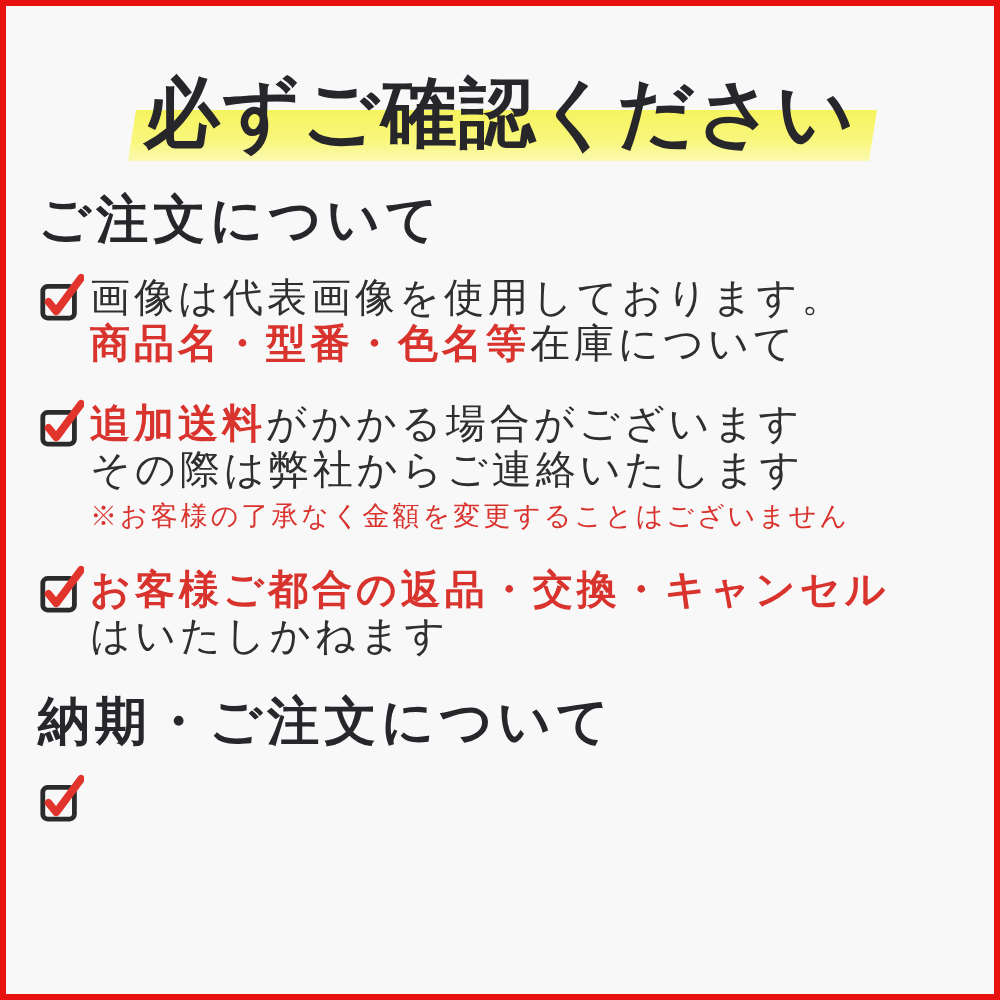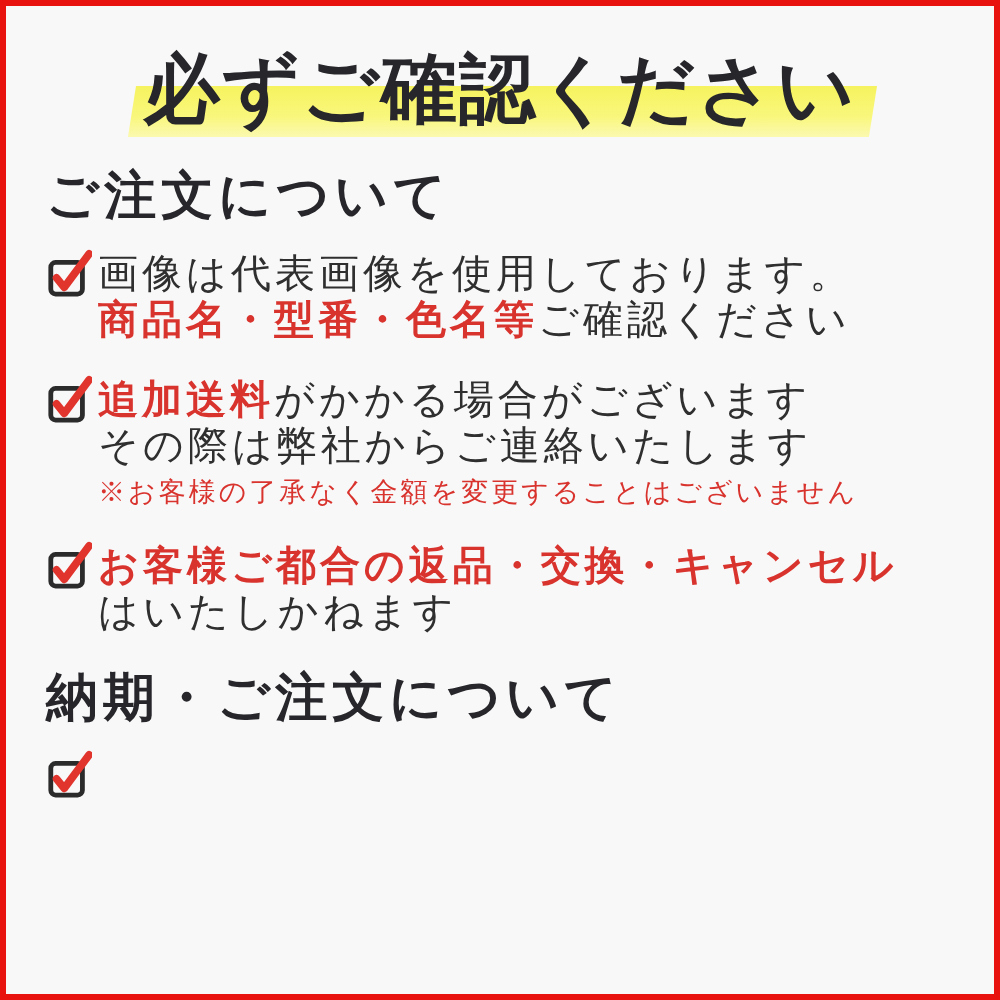--- a/index.html
+++ b/index.html
@@ -15,35 +15,35 @@
     width:1000px;height:1000px;overflow:hidden;
     font-family:"Liberation Serif","DejaVu Serif",serif;
     background:#fff;
   }
   .frame{
     width:1000px;height:1000px;
     background:var(--bg);
     border:6px solid var(--border-red);
     position:relative;
   }
-  header{ padding-top:40px; text-align:center; margin-bottom:16px; }
+  header{ padding-top:64px; text-align:center; margin-bottom:16px; }
   h1{
     display:inline-block; position:relative;
     font-size:76px; font-weight:700; letter-spacing:2px;
     color:var(--text-dark); line-height:1.15; white-space:nowrap;
   }
   .title-text{ position:relative; z-index:1; }
   .hl{
     position:absolute; z-index:0;
     left:-12px; right:-16px; top:46%; height:58%;
     background:linear-gradient(180deg,#f6f35f 0%, #f9f77c 55%, #fcfabo 100%);
     background:linear-gradient(180deg,#f6f35f 0%, #f9f77c 60%, #fbf9b0 100%);
     transform:skewX(-9deg);
   }
-  main{ padding-left:40px; }
+  main{ padding-left:32px; }
   h2{
     font-size:52px; font-weight:700; letter-spacing:5px;
     color:var(--text-dark); line-height:1.1;
     margin-top:34px; margin-bottom:26px; white-space:nowrap;
   }
   .item{ display:flex; align-items:flex-start; margin-bottom:34px;margin-top:12px; }
   .checkbox{ flex:0 0 auto; margin-right:6px; margin-top:-3px; }
   .item-text{ flex:1 1 auto; }
   .line{
     font-size:40px; line-height:46px; letter-spacing:4px;
@@ -69,21 +69,21 @@
         <h2>ご注文について</h2>
         <div class="item">
   <span class="checkbox">
     <svg width="46" height="50" viewBox="0 0 48 50" aria-hidden="true">
       <rect x="5" y="14" width="33" height="33" rx="5" fill="none" stroke="#2b2b2b" stroke-width="5"></rect>
       <path d="M11 30 L19 40 L45 5" fill="none" stroke="var(--check-red)" stroke-width="8" stroke-linecap="round" stroke-linejoin="round"></path>
     </svg>
   </span>
 <div class="item-text">
             <p class="line"><span class="seg black">画像は代表画像を使用しております。</span></p>
-            <p class="line"><span class="seg red">商品名・型番・色名等</span><span class="seg black">ご確認ください</span></p>
+            <p class="line"><span class="seg red">商品名・型番・色名等</span><span class="seg black">在庫について</span></p>
           </div>
         </div>
         <div class="item">
   <span class="checkbox">
     <svg width="46" height="50" viewBox="0 0 48 50" aria-hidden="true">
       <rect x="5" y="14" width="33" height="33" rx="5" fill="none" stroke="#2b2b2b" stroke-width="5"></rect>
       <path d="M11 30 L19 40 L45 5" fill="none" stroke="var(--check-red)" stroke-width="8" stroke-linecap="round" stroke-linejoin="round"></path>
     </svg>
   </span>
 <div class="item-text">

